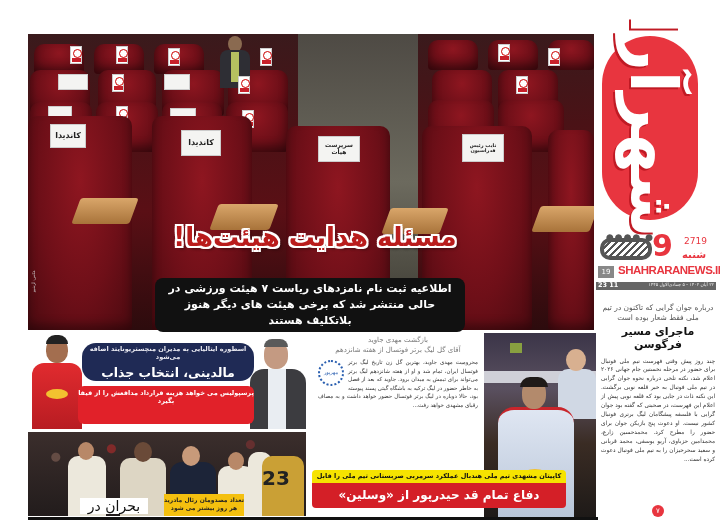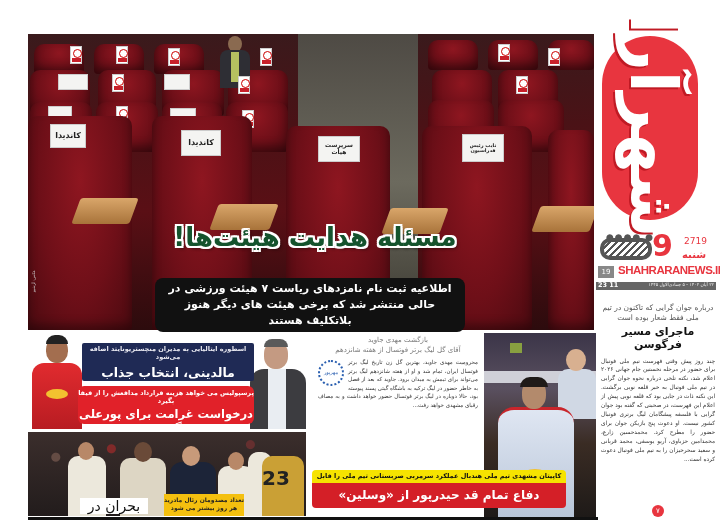--- a/index.html
+++ b/index.html
@@ -21,21 +21,21 @@
          font-weight: bold; line-height: 1.1; padding: 1px; }
   .nosign { position: absolute; width: 12px; height: 18px; background: #fff; border: 1px solid #ccc; }
   .nosign::before { content: ""; position: absolute; left: 2px; top: 2px; width: 7px; height: 7px; border: 1px solid #c00; border-radius: 50%; }
   .nosign::after { content: ""; position: absolute; left: 1px; bottom: 1px; width: 9px; height: 4px; background: #c8202a; }
   .person { position: absolute; left: 190px; top: 2px; width: 34px; height: 52px; }
   .person .head { position: absolute; left: 10px; top: 0; width: 14px; height: 16px; border-radius: 50%; background: #8a6a50; }
   .person .body { position: absolute; left: 2px; top: 14px; width: 30px; height: 38px; background: #2e2e34; border-radius: 8px 8px 0 0; }
   .person .shirt { position: absolute; left: 13px; top: 16px; width: 8px; height: 30px; background: #b5c060; }
 
   .headline { position: absolute; left: 150px; top: 222px; width: 330px; text-align: center; direction: rtl;
-              font-family: "DejaVu Sans", sans-serif; font-weight: bold; font-size: 26px; color: #14532d;
+              font-family: "DejaVu Sans", sans-serif; font-weight: bold; font-size: 26px; color: #b91c1c;
               text-shadow: 2px 2px 0 #fff, -2px 2px 0 #fff, 2px -2px 0 #fff, -2px -2px 0 #fff, 0 2px 0 #fff, 0 -2px 0 #fff, 2px 0 0 #fff, -2px 0 0 #fff, 3px 3px 3px rgba(0,0,0,0.4); }
   .subhead { position: absolute; left: 155px; top: 278px; width: 310px; background: #111; color: #fff; direction: rtl; text-align: center;
              font-size: 11px; font-weight: bold; padding: 3px 8px; border-radius: 8px; line-height: 1.45; }
   .photo-credit { position: absolute; left: 31px; top: 270px; font-size: 4px; color: #ccc; writing-mode: vertical-rl; transform: rotate(180deg); }
 
   
   .masthead { position: absolute; left: 594px; top: 0; width: 126px; height: 240px; background: #fff; }
   .logo-circle { position: absolute; left: 8px; top: 36px; width: 96px; height: 184px; border-radius: 48px; background: #e8353f; }
   .logo-text { position: absolute; left: 4px; top: 30px; width: 110px; height: 190px; direction: rtl; color: #fff;
                font-size: 64px; font-weight: bold; writing-mode: vertical-rl; display: flex; align-items: center; justify-content: center;
@@ -67,21 +67,21 @@
   .player-red { position: absolute; left: 0; top: 2px; width: 58px; height: 94px; }
   .player-red .h { position: absolute; left: 18px; top: 2px; width: 22px; height: 26px; border-radius: 50% 50% 45% 45%; background: #a36e4f; }
   .player-red .hair { position: absolute; left: 18px; top: 0; width: 22px; height: 9px; border-radius: 11px 11px 0 0; background: #222; }
   .player-red .j { position: absolute; left: 4px; top: 28px; width: 50px; height: 66px; background: linear-gradient(180deg,#e12b2f,#b81c22); border-radius: 12px 12px 0 0; }
   .player-red .sp { position: absolute; left: 18px; top: 54px; width: 22px; height: 10px; background: #f2c230; border-radius: 50%; }
   .coach { position: absolute; left: 220px; top: 6px; width: 58px; height: 90px; }
   .coach .h { position: absolute; left: 16px; top: 2px; width: 24px; height: 28px; border-radius: 45%; background: #c49a82; }
   .coach .hair { position: absolute; left: 16px; top: 0; width: 24px; height: 8px; border-radius: 12px 12px 0 0; background: #5a5a5a; }
   .coach .j { position: absolute; left: 2px; top: 30px; width: 56px; height: 60px; background: #3c3c40; border-radius: 14px 14px 0 0; }
   .coach .s { position: absolute; left: 20px; top: 30px; width: 18px; height: 60px; background: #e9edf2; }
-  .navy-box { position: absolute; left: 54px; top: 10px; width: 172px; height: 38px; background: #1f2a55; border-radius: 2px; direction: rtl; color: #fff; text-align: center; padding-top: 2px; }
+  .navy-box { position: absolute; left: 54px; top: 10px; width: 172px; height: 38px; background: #1f2a55; border-radius: 14px; direction: rtl; color: #fff; text-align: center; padding-top: 2px; }
   .navy-box .k { font-size: 6.5px; font-weight: bold; color: #e8e8f0; }
   .navy-box .t { font-size: 12.5px; font-weight: bold; margin-top: 4px; }
   .red-box { position: absolute; left: 50px; top: 53px; width: 176px; height: 38px; background: #e12129; border-radius: 6px; direction: rtl; color: #fff; text-align: center; padding-top: 3px; }
   .red-box .k { font-size: 6.5px; font-weight: bold; }
   .red-box .t { font-size: 11.5px; font-weight: bold; margin-top: 2px; }
 
   
   .madrid { position: absolute; left: 28px; top: 432px; width: 278px; height: 84px; background: linear-gradient(180deg, #3b2e2c, #221c1c); overflow: hidden; }
   .crowd { position: absolute; inset: 0; background: radial-gradient(circle at 10% 30%, #6a5048 0 4px, transparent 5px), radial-gradient(circle at 30% 20%, #8a2a2a 0 4px, transparent 5px), radial-gradient(circle at 60% 25%, #5a4a40 0 4px, transparent 5px), radial-gradient(circle at 80% 15%, #6a3030 0 4px, transparent 5px); opacity: 0.9; }
   .rm { position: absolute; background: #ece8dc; border-radius: 10px 10px 0 0; }
@@ -224,21 +224,20 @@
         <div class="s"></div>
         <div class="h"></div>
         <div class="hair"></div>
     </div>
     <div class="navy-box">
       <div class="k">اسطوره ایتالیایی به مدیران منچستریونایتد اضافه می‌شود</div>
       <div class="t">مالدینی، انتخاب جذاب شیاطین سرخ</div>
     </div>
     <div class="red-box">
       <div class="k">پرسپولیس می خواهد هزینه قرارداد مدافعش را از فیفا بگیرد</div>
-      <div class="t">درخواست غرامت برای پورعلی گنجی</div>
     </div>
   </div>
 
   <div class="madrid">
     <div class="crowd"></div>
     <div class="rm" style="left:40px;top:24px;width:38px;height:60px;"></div>
     <div class="rmh" style="left:50px;top:10px;width:16px;height:18px;"></div>
     <div class="rm" style="left:92px;top:26px;width:46px;height:58px;background:#ddd6c4;"></div>
     <div class="rmh" style="left:106px;top:10px;width:18px;height:20px;background:#6a4a38;"></div>
     <div class="dark-coach" style="left:142px;top:30px;width:46px;height:54px;"></div>

